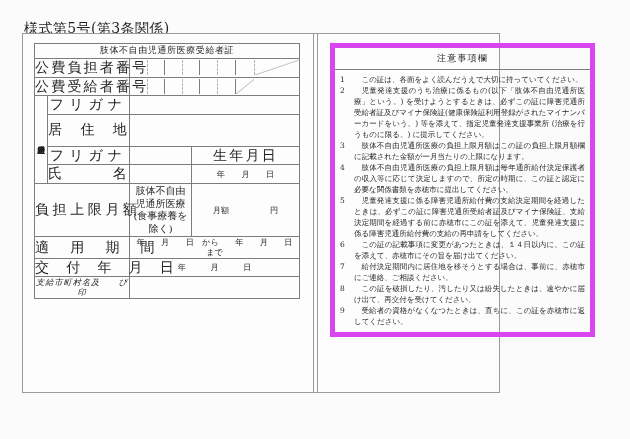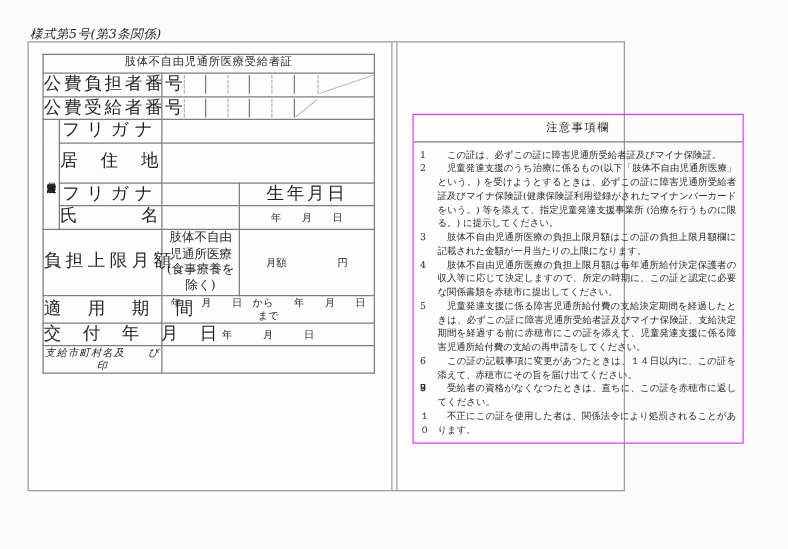--- a/index.html
+++ b/index.html
@@ -7,21 +7,21 @@
     width:630px;height:439px;
     background:#fbfbfb;
     font-family:"DejaVu Serif","Liberation Serif",serif;
     color:#231f20;
     overflow:hidden;
   }
   .page{position:relative;width:630px;height:439px;}
 
   .form-no{
     position:absolute;left:24px;top:20px;
-    font-size:10px;letter-spacing:.4px;white-space:nowrap;font-style:italic;
+    font-size:14px;letter-spacing:.4px;white-space:nowrap;
   }
 
   
   .sheet{
     position:absolute;left:22px;top:33px;
     width:478px;height:360px;
     border:1px solid #9a9a9a;
     background:#fdfdfd;
     box-sizing:border-box;
   }
@@ -89,24 +89,23 @@
 
   .tall-blank{height:88px;}
   .issuer-lbl{font-size:8.2px;line-height:1.5;letter-spacing:1px;font-style:italic;}
 
   
   .right{
     position:absolute;left:307px;top:9px;
     width:265px;height:340px;
   }
   .notes-box{
-    border:1px solid #d946ef;
+    border:5px solid #d946ef;
     box-sizing:border-box;
     width:265px;
-    margin-top:48px;
   }
   .notes-head{
     text-align:center;font-size:9px;letter-spacing:1.2px;
     padding:4px 0 4px;
     border-bottom:1px solid #7d7d7d;
   }
   .notes-body{padding:4px 5px 5px 5px;}
   ol.notes{list-style:none;margin:0;padding:0;}
   ol.notes li{
     font-size:7.5px;
@@ -251,21 +250,21 @@
         </table>
     </div>
 
     <div class="right">
       <div class="notes-box">
         <div class="notes-head">注意事項欄</div>
         <div class="notes-body">
           <ol class="notes" id="notes-list">
               <li>
                 <span class="num">1</span>
-                <p>この証は、必ずこの証に障害児通所受給者証及びマイナ保険証。</p>
+                <p>この証は、各面をよく読んだうえで大切に持っていてください。</p>
               </li>
               <li>
                 <span class="num">2</span>
                 <p>児童発達支援のうち治療に係るもの(以下「肢体不自由児通所医療」という。) を受けようとするときは、必ずこの証に障害児通所受給者証及びマイナ保険証(健康保険証利用登録がされたマイナンバーカードをいう。) 等を添えて、指定児童発達支援事業所 (治療を行うものに限る。) に提示してください。</p>
               </li>
               <li>
                 <span class="num">3</span>
                 <p>肢体不自由児通所医療の負担上限月額はこの証の負担上限月額欄に記載された金額が一月当たりの上限になります。</p>
               </li>
               <li>
@@ -275,31 +274,29 @@
               <li>
                 <span class="num">5</span>
                 <p>児童発達支援に係る障害児通所給付費の支給決定期間を経過したときは、必ずこの証に障害児通所受給者証及びマイナ保険証、支給決定期間を経過する前に赤穂市にこの証を添えて、児童発達支援に係る障害児通所給付費の支給の再申請をしてください。</p>
               </li>
               <li>
                 <span class="num">6</span>
                 <p>この証の記載事項に変更があつたときは、１４日以内に、この証を添えて、赤穂市にその旨を届け出てください。</p>
               </li>
               <li>
                 <span class="num">7</span>
+                <p>給付決定期間内に居住地を移そうとする場合は、事前に、赤穂市にご連絡、ご相談ください。</p>
               </li>
               <li>
                 <span class="num">8</span>
+                <p>この証を破損したり、汚したり又は紛失したときは、速やかに届け出て、再交付を受けてください。</p>
               </li>
               <li>
                 <span class="num">9</span>
                 <p>受給者の資格がなくなつたときは、直ちに、この証を赤穂市に返してください。</p>
-              </li>
-              <li>
-                <span class="num wide">１０</span>
-                <p>不正にこの証を使用した者は、関係法令により処罰されることがあります。</p>
               </li>
             </ol>
         </div>
       </div>
     </div>
 
   </div>
 </div>
 
 </body></html>

